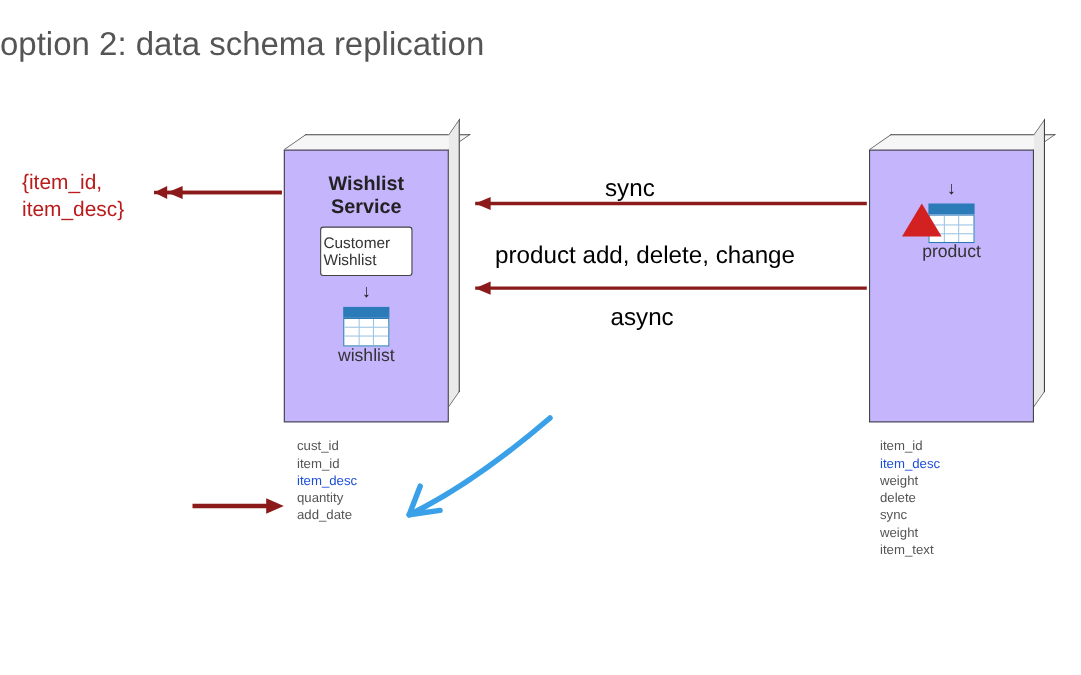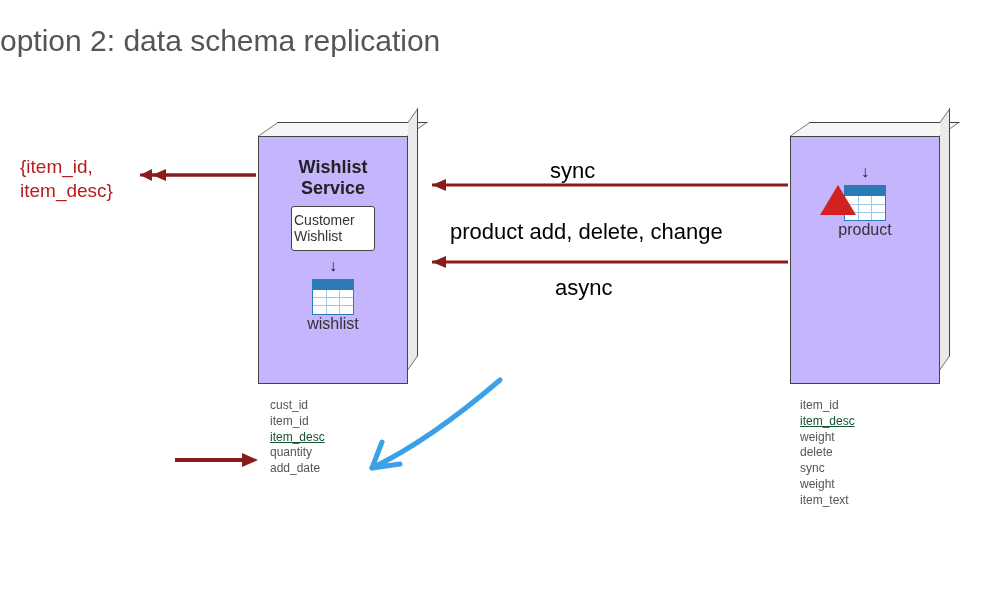--- a/index.html
+++ b/index.html
@@ -126,21 +126,21 @@
     border-bottom: 30px solid #d32020;
   }
   
   .fields {
     position: absolute;
     font-size: 12px;
     line-height: 1.32;
     color: #555;
   }
   .fields div { white-space: nowrap; }
-  .hl { color: #14532d; text-decoration: underline; }
+  .hl { color: #1d4ed8; }
   .output-text {
     position: absolute;
     color: #b91c1c;
     font-size: 19px;
     line-height: 1.25;
   }
   
   svg.overlay {
     position: absolute;
     top: 0; left: 0;

